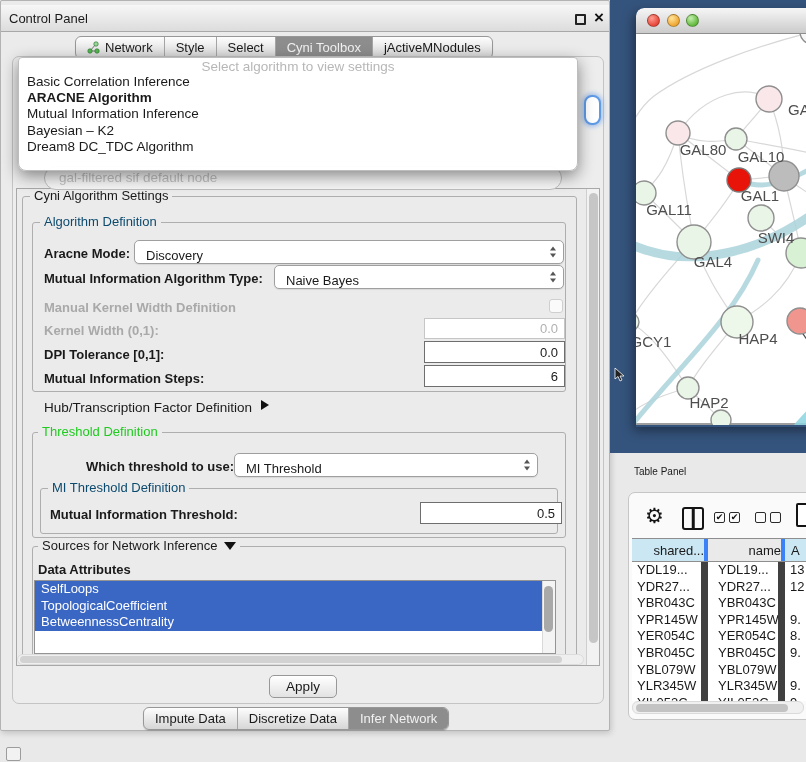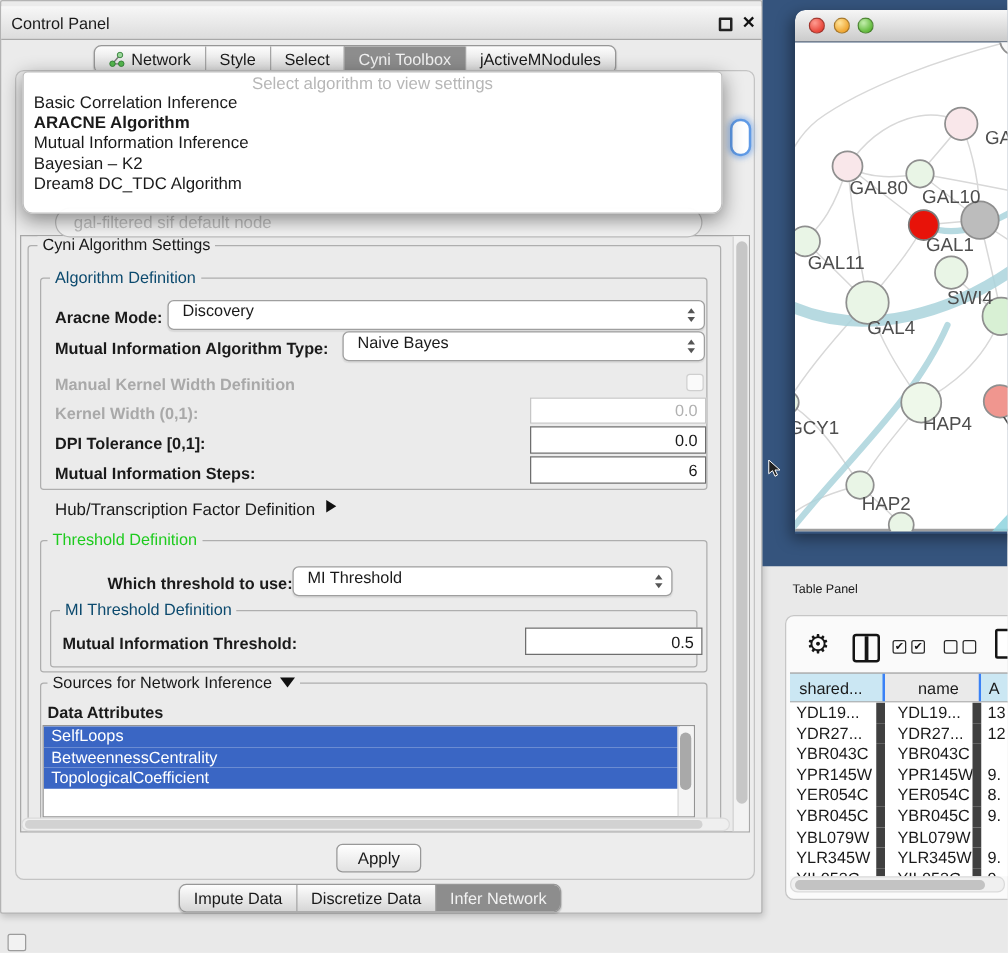--- a/index.html
+++ b/index.html
@@ -29,21 +29,21 @@
   .focus-spin{left:584px;top:95px;width:17px;height:30px;background:#fff;border:2px solid #5f9ae6;border-radius:8px;box-shadow:0 0 4px 2px rgba(110,160,230,.55);z-index:2}
 
   .scrollpane{left:16px;top:188px;width:584px;height:478px;border:1px solid #a8a8a8;background:#ebebeb}
   .grp{position:absolute;border:1px solid #aeaeae;border-radius:3px}
   .legend{position:absolute;background:#ebebeb;padding:0 4px;font-size:13px;line-height:14px;white-space:nowrap;display:flex;align-items:center;gap:6px}
   .legend.blue{color:#0c4a6e}
   .legend.green{color:#1ecb1e}
   .lbl{position:absolute;font-size:13px;white-space:nowrap}
   .dis{color:#a9a9a9}
 
-  .combo{position:absolute;background:#fff;border:1px solid #9f9f9f;border-radius:5px;font-size:13px;display:flex;align-items:flex-start;padding-left:11px;box-shadow:0 1px 1px rgba(0,0,0,.08)}
+  .combo{position:absolute;background:#fff;border:1px solid #9f9f9f;border-radius:5px;font-size:13px;display:flex;align-items:flex-end;padding-left:11px;box-shadow:0 1px 1px rgba(0,0,0,.08)}
   .steppers{position:absolute;right:7px;top:50%;transform:translateY(-50%);display:flex;flex-direction:column;gap:3px}
   .tu{width:0;height:0;border-left:3.5px solid transparent;border-right:3.5px solid transparent;border-bottom:4.5px solid #555}
   .td{width:0;height:0;border-left:3.5px solid transparent;border-right:3.5px solid transparent;border-top:4.5px solid #555}
 
   .field{position:absolute;background:#fff;border:1px solid #6e6e6e;font-size:13px;display:flex;align-items:center;justify-content:flex-end;padding-right:6px}
   .field.dis{border-color:#c6c6c6;color:#b1b1b1}
   .chk{position:absolute;width:14px;height:14px;border:1px solid #cfcfcf;border-radius:3px;background:#fafafa}
 
   .tri-r{width:0;height:0;border-top:5.5px solid transparent;border-bottom:5.5px solid transparent;border-left:8px solid #111}
   .tri-d{width:0;height:0;border-left:6px solid transparent;border-right:6px solid transparent;border-top:8px solid #111}
@@ -72,21 +72,21 @@
   .net-canvas{position:absolute;left:0;top:26px;width:200px;height:391px;background:#fff;border-bottom:2px solid #9e9e9e}
 
   .tp-title{left:634px;top:466px;font-size:10px}
   .table-card{left:628px;top:492px;width:188px;height:228px;background:#fafafa;border:1px solid #c6c6c6;border-radius:7px}
   .gear{left:645px;top:504px;font-size:21px;line-height:24px;color:#151515}
   .split-icon{left:682px;top:507px;width:22px;height:23px;border:2.5px solid #141414;border-radius:3px}
   .split-icon span{position:absolute;left:50%;top:0;width:2.5px;height:100%;background:#141414;transform:translateX(-50%)}
   .cb{position:absolute;width:11px;height:11px;border:1.5px solid #2a2a2a;border-radius:2px;font-size:9px;line-height:9px;text-align:center;color:#111}
   .doc-icon{left:796px;top:503px;width:16px;height:24px;border:2.5px solid #141414;border-radius:2px;background:#fff}
   .thead{left:632px;top:538px;width:203px;height:24px;display:flex;border-top:1px solid #8e8e8e;border-bottom:1px solid #8e8e8e;font-size:13px}
-  .th{height:100%;display:flex;align-items:center;justify-content:flex-end;padding-right:16px;border-right:2px solid #3b82f6;flex:none;overflow:hidden}
+  .th{height:100%;display:flex;align-items:center;justify-content:flex-end;padding-right:0;border-right:4px solid #3b82f6;flex:none;overflow:hidden}
   .th1{width:76px;background:#cbe7f3}.th2{width:77px;background:#eaeaea}.th3{width:50px;background:#cbe7f3;justify-content:flex-start;padding-left:6px}
   .tbody{left:632px;top:562px;width:203px;height:139px;background:#fff;overflow:hidden}
   .trow{display:flex;height:16.6px;line-height:16.6px;font-size:13px}
   .tc{flex:none;overflow:hidden;white-space:nowrap;border-right:7px solid #404040}
   .tc1{width:76px;padding-left:5px}.tc2{width:77px;padding-left:10px}.tc3{width:50px;padding-left:5px}
   .tbl-hscroll{left:632px;top:701px;width:172px;height:13px;background:#f0f0f0;border-radius:6px;border:1px solid #dadada}
   .tbl-hthumb{position:absolute;left:3px;top:1.5px;width:152px;height:8px;background:#c3c3c3;border-radius:4px}
 
   svg text{font-family:"Liberation Sans",sans-serif}
 </style>
@@ -217,22 +217,22 @@
 
   <div class="grp" style="left:32px;top:546px;width:534px;height:112px"></div>
   <div class="legend" style="left:38px;top:539px">
     <span>Sources for Network Inference</span>
     <span class="tri-d"></span>
   </div>
   <div class="lbl bold" style="left:38px;top:562px">Data Attributes</div>
 
   <div class="a listbox">
     <div class="listrow">SelfLoops</div>
+    <div class="listrow">TopologicalCoefficient</div>
     <div class="listrow">BetweennessCentrality</div>
-    <div class="listrow">TopologicalCoefficient</div>
     <div class="lb-scroll">
         <div class="lb-thumb"></div>
       </div>
   </div>
 
   <div class="a vscroll">
       <div class="vthumb"></div>
     </div>
   <div class="a hscroll">
       <div class="hthumb"></div>

